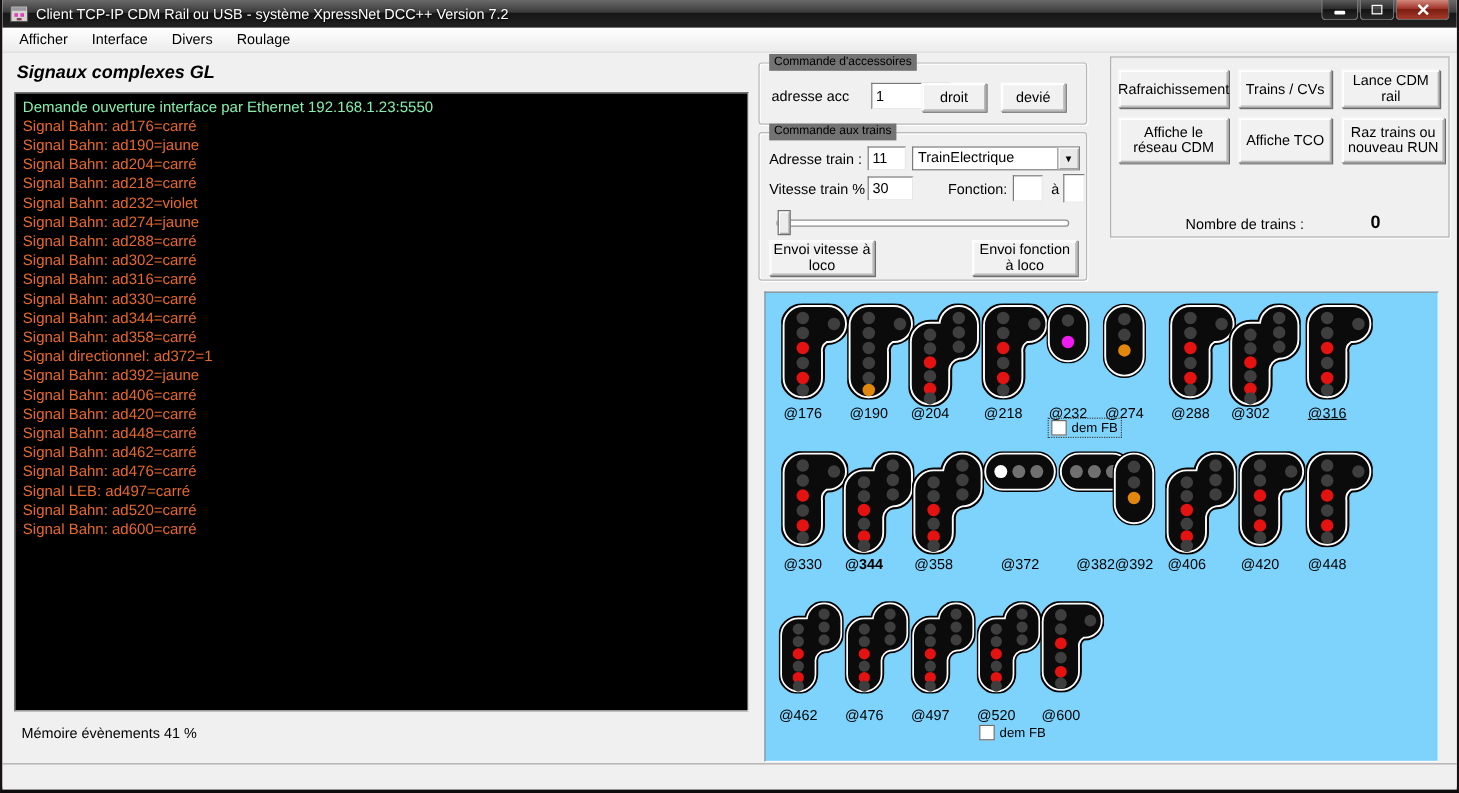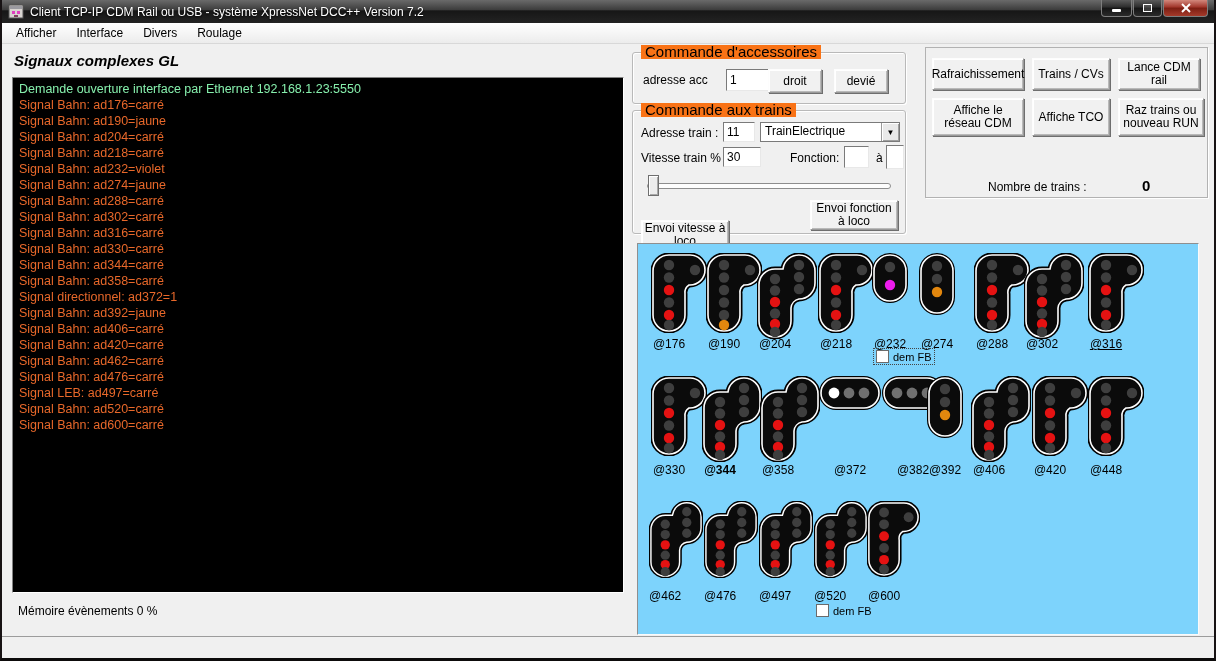--- a/index.html
+++ b/index.html
@@ -40,21 +40,21 @@
     border:1px solid #828282;border-right-color:#fff;border-bottom-color:#fff;
     padding:3px 6px;overflow:hidden;
   }
   .console-line{font-size:12.5px;line-height:16px;white-space:pre;}
   .memlabel{position:absolute;left:16px;top:560px;font-size:12px;}
   
   .groupbox{
     position:absolute;border:1px solid #b9b9b9;border-radius:3px;
     box-shadow:inset 1px 1px 0 #fff, 1px 1px 0 #fff;
   }
-  .legend{position:absolute;top:-8px;left:8px;background:#f97316;padding:0 4px;font-size:15px;line-height:14px;}
+  .legend{position:absolute;top:-8px;left:8px;background:#737373;padding:0 4px;font-size:10px;line-height:14px;}
   .btn{
     position:absolute;background:#f1f1f1;border:1px solid #9a9a9a;border-top-color:#fdfdfd;border-left-color:#fdfdfd;
     box-shadow:1px 1px 0 #6e6e6e, inset 1px 1px 0 #ffffff, inset -1px -1px 0 #b9b9b9;
     font-size:12px;display:flex;align-items:center;justify-content:center;text-align:center;line-height:13px;cursor:default;
   }
   .tinput{
     position:absolute;background:#fff;border:1px solid #7a7a7a;border-bottom-color:#e8e8e8;border-right-color:#e8e8e8;
     font-size:12px;font-family:"Liberation Sans",sans-serif;padding:1px 3px;
   }
   .lbl{position:absolute;font-size:12px;white-space:nowrap;}
@@ -137,28 +137,29 @@
         <div class="console-line" style="color: rgb(232, 104, 42);">Signal Bahn: ad288=carré</div>
         <div class="console-line" style="color: rgb(232, 104, 42);">Signal Bahn: ad302=carré</div>
         <div class="console-line" style="color: rgb(232, 104, 42);">Signal Bahn: ad316=carré</div>
         <div class="console-line" style="color: rgb(232, 104, 42);">Signal Bahn: ad330=carré</div>
         <div class="console-line" style="color: rgb(232, 104, 42);">Signal Bahn: ad344=carré</div>
         <div class="console-line" style="color: rgb(232, 104, 42);">Signal Bahn: ad358=carré</div>
         <div class="console-line" style="color: rgb(232, 104, 42);">Signal directionnel: ad372=1</div>
         <div class="console-line" style="color: rgb(232, 104, 42);">Signal Bahn: ad392=jaune</div>
         <div class="console-line" style="color: rgb(232, 104, 42);">Signal Bahn: ad406=carré</div>
         <div class="console-line" style="color: rgb(232, 104, 42);">Signal Bahn: ad420=carré</div>
+        <div class="console-line" style="color: rgb(232, 104, 42);">Signal Bahn: ad448=carré</div>
         <div class="console-line" style="color: rgb(232, 104, 42);">Signal Bahn: ad462=carré</div>
         <div class="console-line" style="color: rgb(232, 104, 42);">Signal Bahn: ad476=carré</div>
         <div class="console-line" style="color: rgb(232, 104, 42);">Signal LEB: ad497=carré</div>
         <div class="console-line" style="color: rgb(232, 104, 42);">Signal Bahn: ad520=carré</div>
         <div class="console-line" style="color: rgb(232, 104, 42);">Signal Bahn: ad600=carré</div>
       </div>
 
-    <div class="memlabel">Mémoire évènements 0 %</div>
+    <div class="memlabel">Mémoire évènements 41 %</div>
 
     <div class="groupbox" style="left:630px;top:8px;width:274px;height:52px;">
       <span class="legend">Commande d'accessoires</span>
       <span class="lbl" style="left:10px;top:20px;">adresse acc</span>
       <input class="tinput" style="left: 93px; top: 16px; width: 66px; height: 22px;" value="1">
       <div class="btn" style="left:135px;top:16px;width:54px;height:24px;">droit</div>
       <div class="btn" style="left:201px;top:16px;width:54px;height:24px;">devié</div>
     </div>
 
     <div class="groupbox" style="left:630px;top:66px;width:274px;height:124px;">
@@ -170,21 +171,21 @@
         <span class="drop">▼</span>
       </div>
       <span class="lbl" style="left:8px;top:40px;">Vitesse train %</span>
       <input class="tinput" style="left: 90px; top: 36px; width: 38px; height: 20px;" value="30">
       <span class="lbl" style="left:157px;top:40px;">Fonction:</span>
       <input class="tinput" style="left: 211px; top: 35px; width: 25px; height: 22px;" value="">
       <span class="lbl" style="left:243px;top:40px;">à</span>
       <input class="tinput" style="left: 253px; top: 34px; width: 18px; height: 24px;" value="">
       <div class="slider-track" style="left:14px;top:72px;width:244px;"></div>
       <div class="slider-thumb" style="left:15px;top:64px;"></div>
-      <div class="btn" style="left:8px;top:89px;width:88px;height:30px;padding:2px;margin-top:20px;">Envoi vitesse à loco</div>
+      <div class="btn" style="left:8px;top:89px;width:88px;height:30px;padding:2px;">Envoi vitesse à loco</div>
       <div class="btn" style="left:177px;top:89px;width:88px;height:30px;padding:2px;">Envoi fonction à loco</div>
     </div>
 
     <div class="panelframe" style="left:923px;top:3px;width:283px;height:151px;">
       <div class="btn" style="left:6px;top:10px;width:92px;height:32px;">Rafraichissement</div>
       <div class="btn" style="left:106px;top:10px;width:78px;height:32px;">Trains / CVs</div>
       <div class="btn" style="left:192px;top:10px;width:82px;height:32px;">Lance CDM rail</div>
       <div class="btn" style="left:6px;top:50px;width:92px;height:38px;padding:2px;">Affiche le réseau CDM</div>
       <div class="btn" style="left:106px;top:50px;width:78px;height:38px;">Affiche TCO</div>
       <div class="btn" style="left:192px;top:50px;width:86px;height:38px;padding:2px;">Raz trains ou nouveau RUN</div>

